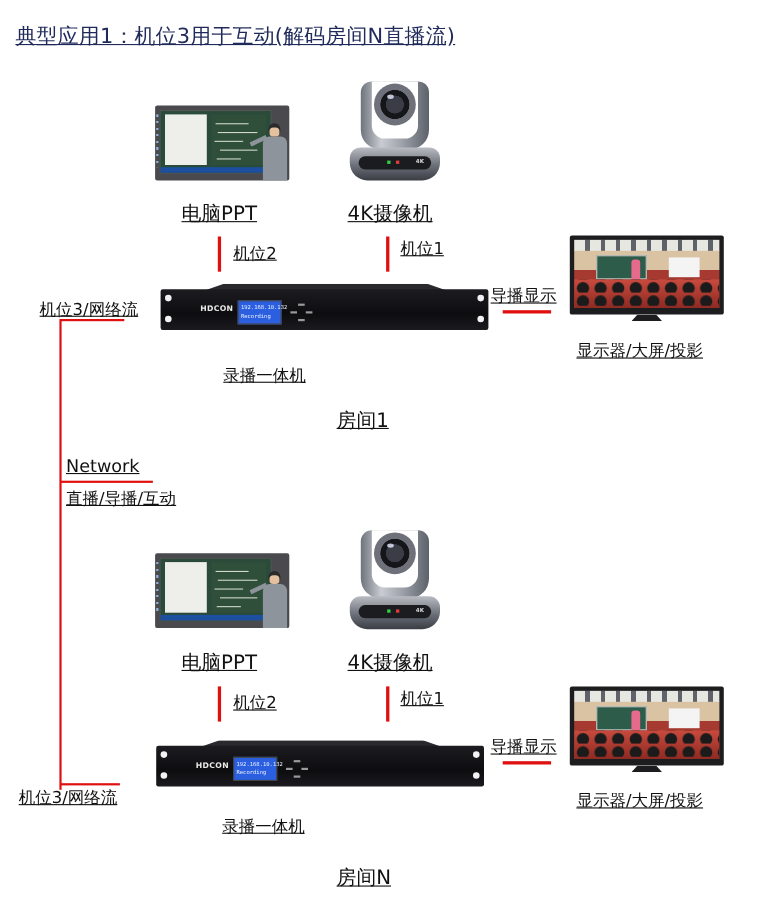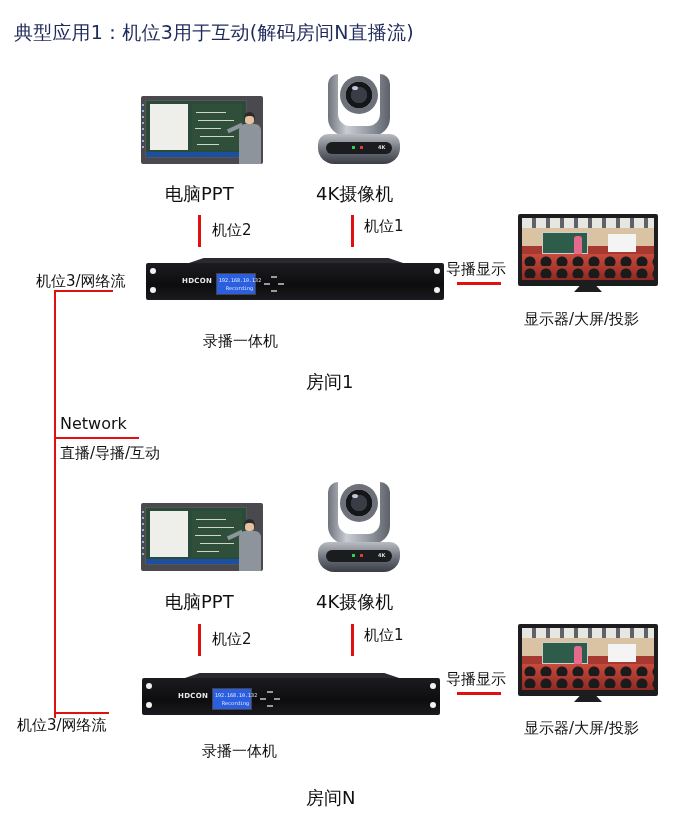--- a/index.html
+++ b/index.html
@@ -1,18 +1,18 @@
 <!DOCTYPE html>
 <html><head>
 <meta charset="utf-8">
 <style>
   html, body { margin:0; padding:0; background:#ffffff; }
   body { width:700px; height:832px; position:relative; overflow:hidden;
          font-family:"DejaVu Sans", "Liberation Sans", sans-serif; color:#111; }
-  .abs { position:absolute; }
+  .abs { position:absolute;text-decoration:underline; }
   .title { left:14px; top:20px; font-size:19px; color:#1f2a5a; letter-spacing:0.2px; }
   .lbl { font-size:15px; color:#111; white-space:nowrap; }
   .lbl-lg { font-size:18px; color:#111; white-space:nowrap; }
   .red-v { background:#e01010; width:3px; }
   .red-h { background:#e01010; height:3px; }
   .net-v { background:#e01010; width:2px; }
   .net-h { background:#e01010; height:2px; }
 
   
   .board { width:122px; height:68px; background:#4a4a4e; border-radius:2px; overflow:hidden; }
@@ -34,21 +34,21 @@
   .cam .yoke-in { position:absolute; left:22px; top:0; width:42px; height:52px; background:#fff; border-radius:0 0 12px 12px; }
   .cam .head { position:absolute; left:24px; top:2px; width:38px; height:38px; border-radius:50%; background:radial-gradient(circle at 50% 50%, #3a3d46 0 30%, #15161a 31% 48%, #6e717a 50% 100%); }
   .cam .lens-glint { position:absolute; left:36px; top:12px; width:6px; height:4px; background:#e8ecff; border-radius:50%; opacity:0.8; }
   .cam .base { position:absolute; left:2px; top:60px; width:82px; height:30px; border-radius:10px 10px 16px 16px; background:linear-gradient(#b9bcc2,#6b6f78 55%,#3a3d44); }
   .cam .panel { position:absolute; left:10px; top:68px; width:66px; height:12px; border-radius:6px; background:#1b1c20; }
   .cam .led1 { position:absolute; left:36px; top:72px; width:3px; height:3px; background:#35d04a; }
   .cam .led2 { position:absolute; left:44px; top:72px; width:3px; height:3px; background:#e23a3a; }
   .cam .tag { position:absolute; left:62px; top:70px; font-size:5px; color:#ddd; font-weight:bold; }
 
   
-  .rack { width:298px; height:52px;text-align:right; }
+  .rack { width:298px; height:52px; }
   .rack .top { position:absolute; left:40px; top:0; width:220px; height:6px; background:#2a2a2e; clip-path:polygon(0 100%, 8% 0, 92% 0, 100% 100%); }
   .rack .front { position:absolute; left:0; top:5px; width:298px; height:37px; background:linear-gradient(#1c1c20,#0d0d10 60%,#1b1b1f); border-radius:2px; }
   .rack .hole { position:absolute; width:6px; height:6px; border-radius:50%; background:#f2f2f2; }
   .rack .brand { position:absolute; left:36px; top:14px; font-size:7px; color:#e8e8e8; font-weight:bold; letter-spacing:0.3px; }
   .rack .lcd { position:absolute; left:70px; top:10px; width:40px; height:22px; background:#2b5fe0; border:1px solid #444; font-family:"DejaVu Sans Mono", monospace; font-size:5px; color:#e8f0ff; line-height:8px; padding:2px 2px; box-sizing:border-box; }
   .rack .keys { position:absolute; left:118px; top:12px; width:20px; height:20px; }
   .rack .keys i { position:absolute; width:6px; height:1.5px; background:#9a9a9a; }
 
   
   .mon { width:140px; height:78px; }

